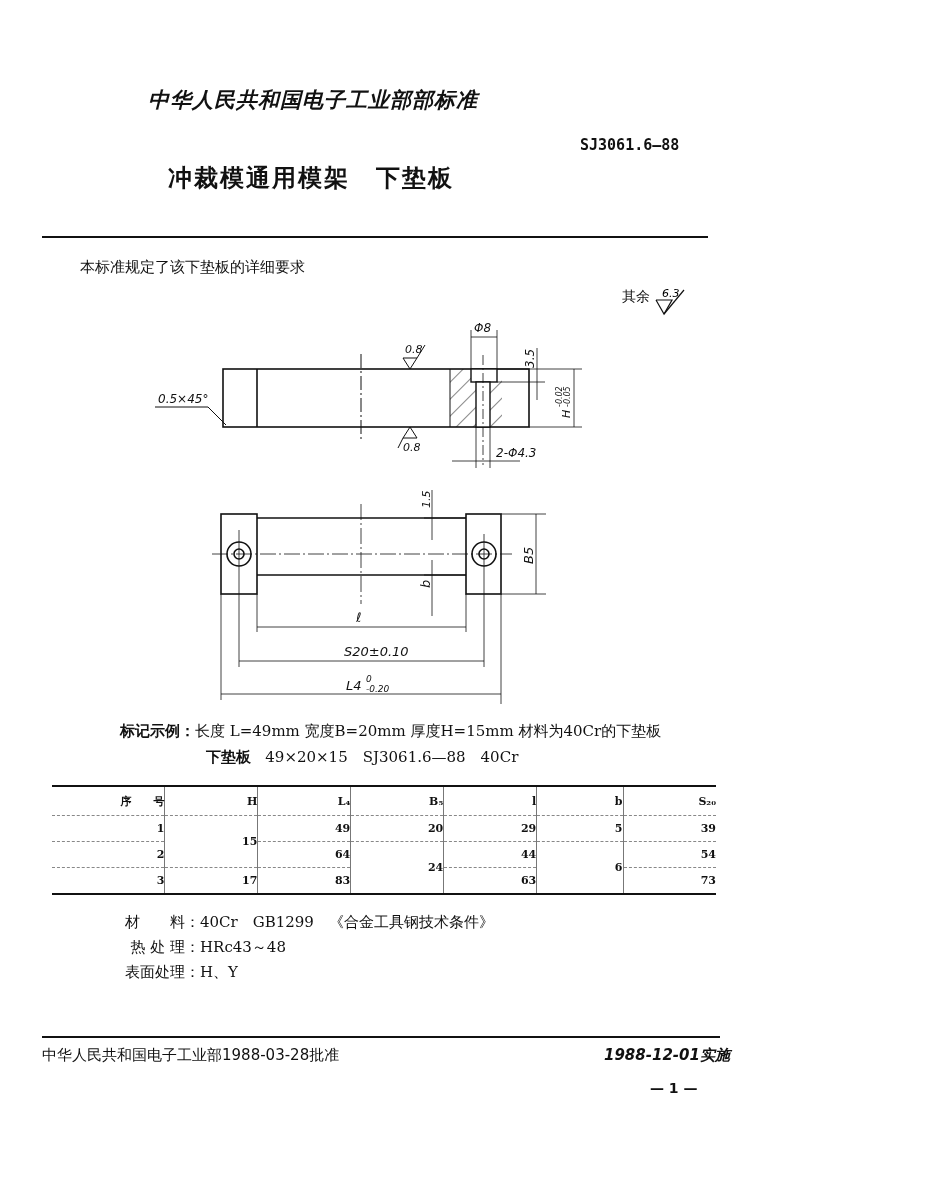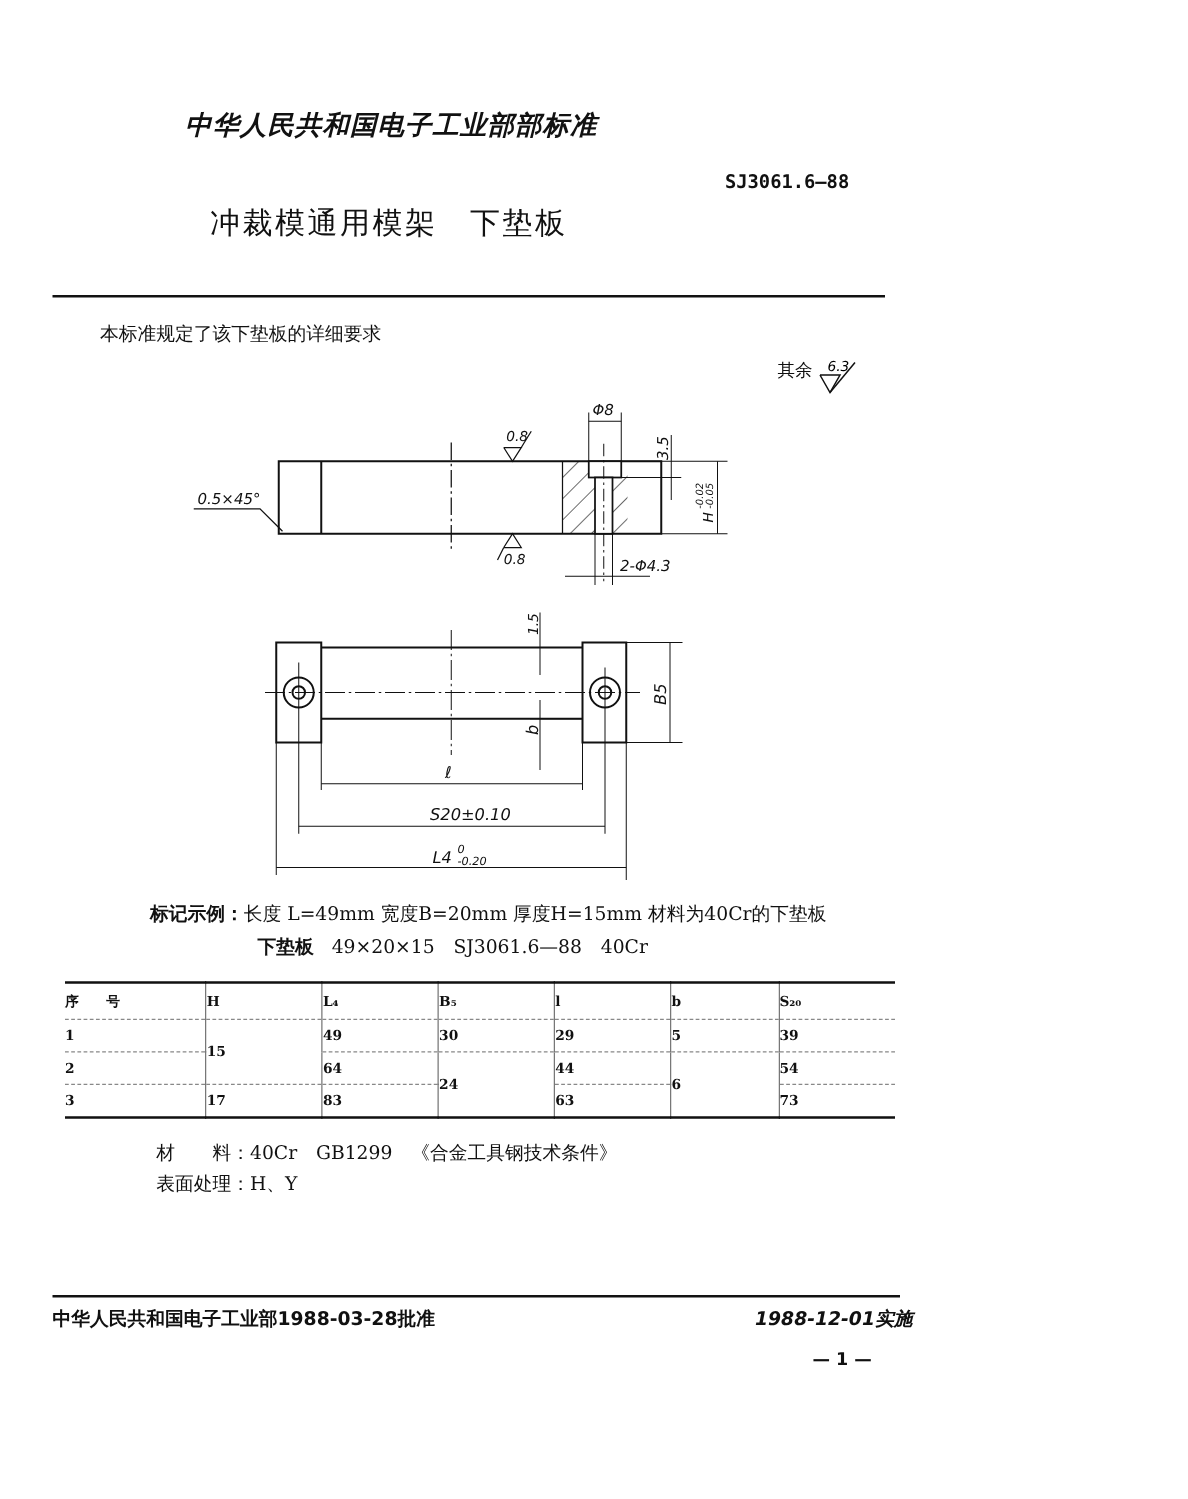--- a/index.html
+++ b/index.html
@@ -1,40 +1,40 @@
 <!DOCTYPE html>
 <html><head>
 <meta charset="utf-8">
 <style>
   html, body { margin: 0; padding: 0; background: #ffffff; }
   body { width: 950px; height: 1199px; position: relative; overflow: hidden; color: #111; font-family: "DejaVu Sans", sans-serif; }
   .abs { position: absolute; }
   .org { left: 148px; top: 86px; font-size: 21px; font-weight: bold; letter-spacing: 1px; font-style: italic; }
   .code { left: 580px; top: 136px; font-size: 15px; font-weight: bold; font-family: "DejaVu Sans Mono", monospace; }
-  .title { left: 168px; top: 162px; font-size: 24px; font-weight: normal; letter-spacing: 2px; }
+  .title { left: 168px; top: 162px; font-size: 24px; font-weight: bold; letter-spacing: 2px; }
   .title .sp { display: inline-block; width: 26px; }
   .rule-top { left: 42px; top: 236px; width: 666px; height: 2px; background: #111; }
   .intro { left: 80px; top: 258px; font-size: 15px; }
   .rough { left: 622px; top: 288px; font-size: 14px; text-align: right; }
   svg.drawing { position: absolute; left: 0; top: 0; }
   .mark { left: 120px; top: 722px; font-size: 15px; font-family: "DejaVu Serif", serif; }
   .mark .lbl { font-weight: bold; font-family: "DejaVu Sans", sans-serif; }
   .mark2 { left: 206px; top: 748px; font-size: 15px; font-family: "DejaVu Serif", serif; }
   .mark2 .lbl { font-weight: bold; font-family: "DejaVu Sans", sans-serif; }
   table.spec { position: absolute; left: 52px; top: 785px; width: 664px; border-collapse: collapse; font-size: 11px; font-weight: bold; font-family: "DejaVu Serif", serif; }
   table.spec { border-top: 2px solid #111; border-bottom: 2px solid #111; }
-  table.spec td, table.spec th { border-left: 1px solid #777; border-top: 1px dashed #888; text-align: left; height: 25px; padding: 0; font-weight: bold; }
+  table.spec td, table.spec th { border-left: 1px solid #777; border-top: 1px dashed #888; text-align: right; height: 25px; padding: 0; font-weight: bold; }
   table.spec tr td:first-child, table.spec tr th:first-child { border-left: none; }
   table.spec th { border-top: none; height: 28px; }
   .req { left: 120px; top: 910px; font-size: 15px; line-height: 25px; font-family: "DejaVu Serif", serif; }
   .req .row { white-space: nowrap; }
   .req .k { display: inline-block; width: 80px; font-weight: normal; font-family: "DejaVu Sans", sans-serif; text-align: right; }
   .req .k2 { display: inline-block; width: 80px; }
   .rule-bot { left: 42px; top: 1036px; width: 678px; height: 2px; background: #111; }
-  .foot-left { left: 42px; top: 1046px; font-size: 15px; font-weight: bold; }
+  .foot-left { left: 42px; top: 1046px; font-size: 15px; font-weight: normal; }
   .foot-right { left: 604px; top: 1046px; font-size: 15px; font-weight: bold; font-style: italic; }
   .pageno { left: 650px; top: 1080px; font-size: 14px; font-weight: bold; }
 </style>
 </head>
 <body>
 
 <div class="abs org">中华人民共和国电子工业部部标准</div>
 <div class="abs code">SJ3061.6—88</div>
 <div class="abs title">
   <span>冲裁模通用模架</span><span class="sp"></span><span>下垫板</span>
@@ -163,21 +163,21 @@
     <th style="width:14%">L₄</th>
     <th style="width:14%">B₅</th>
     <th style="width:14%">l</th>
     <th style="width:13%">b</th>
     <th style="width:14%">S₂₀</th>
   </tr>
   <tr>
     <td>1</td>
     <td rowspan="2">15</td>
     <td>49</td>
-    <td>30</td>
+    <td>20</td>
     <td>29</td>
     <td>5</td>
     <td>39</td>
   </tr>
   <tr>
     <td>2</td>
     <td>64</td>
     <td rowspan="2">24</td>
     <td>44</td>
     <td rowspan="2">6</td>
@@ -188,19 +188,20 @@
     <td>17</td>
     <td>83</td>
     <td>63</td>
     <td>73</td>
   </tr>
 </tbody>
   </table>
 
 <div class="abs req">
   <div class="row"><span class="k">材　　料：</span><span>40Cr　GB1299　《合金工具钢技术条件》</span></div>
+  <div class="row"><span class="k">热 处 理：</span><span>HRc43～48</span></div>
   <div class="row"><span class="k">表面处理：</span><span>H、Y</span></div>
 </div>
 
 <div class="abs rule-bot"></div>
 <div class="abs foot-left">中华人民共和国电子工业部1988-03-28批准</div>
 <div class="abs foot-right">1988-12-01实施</div>
 <div class="abs pageno">— 1 —</div>
 
 </body></html>

